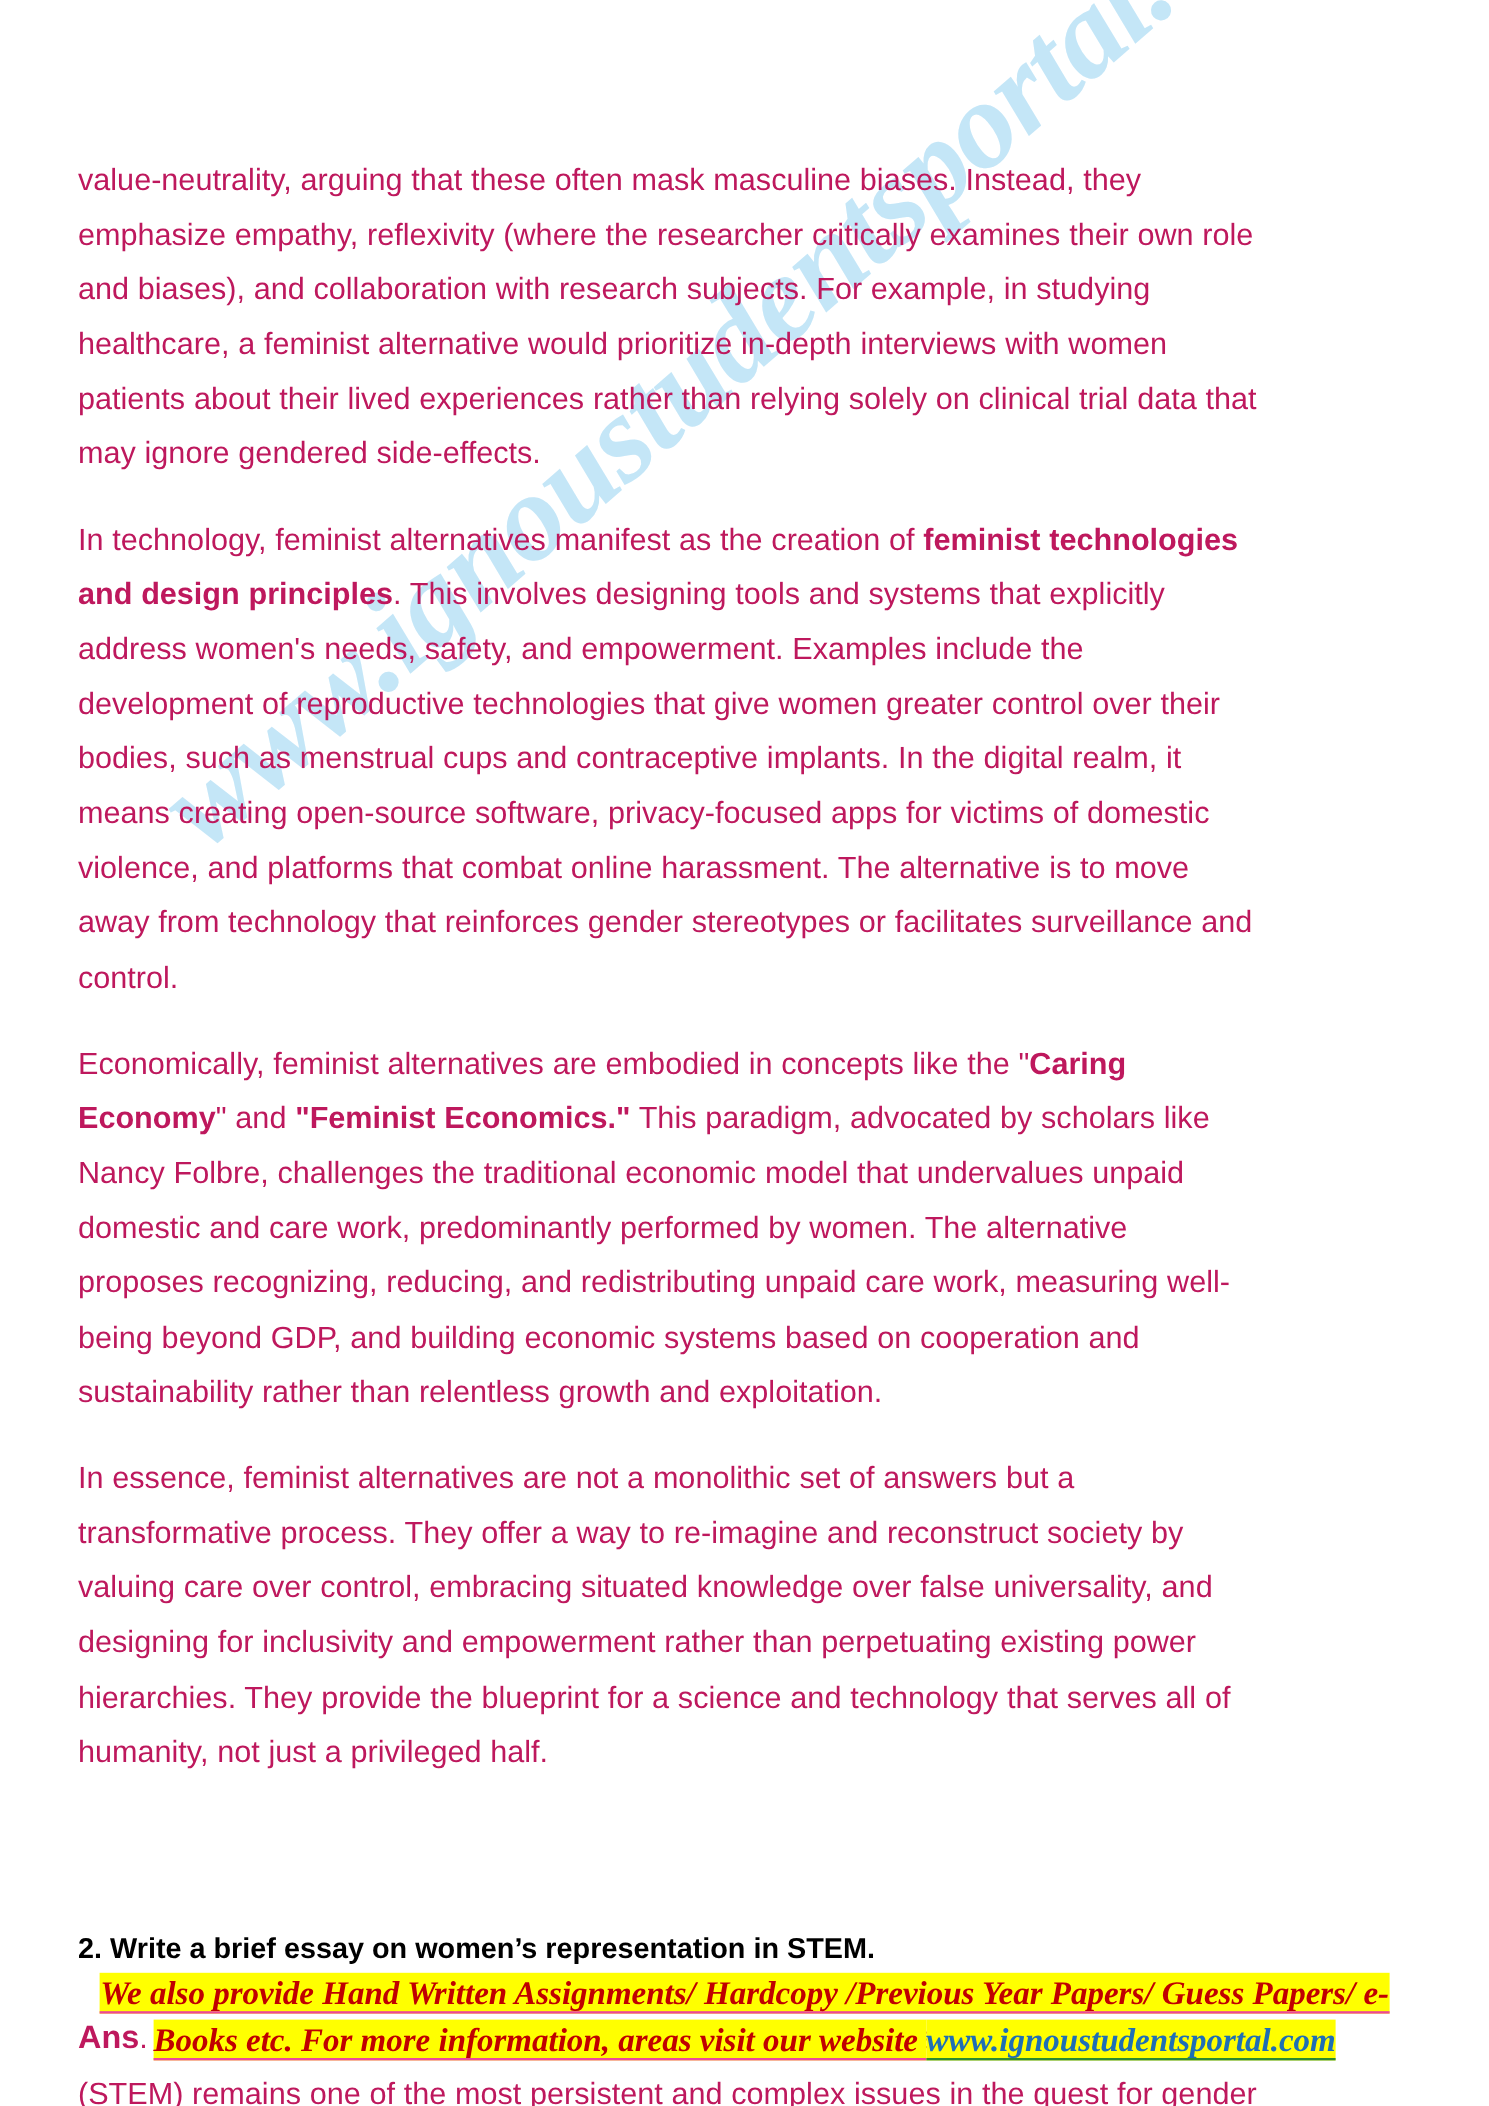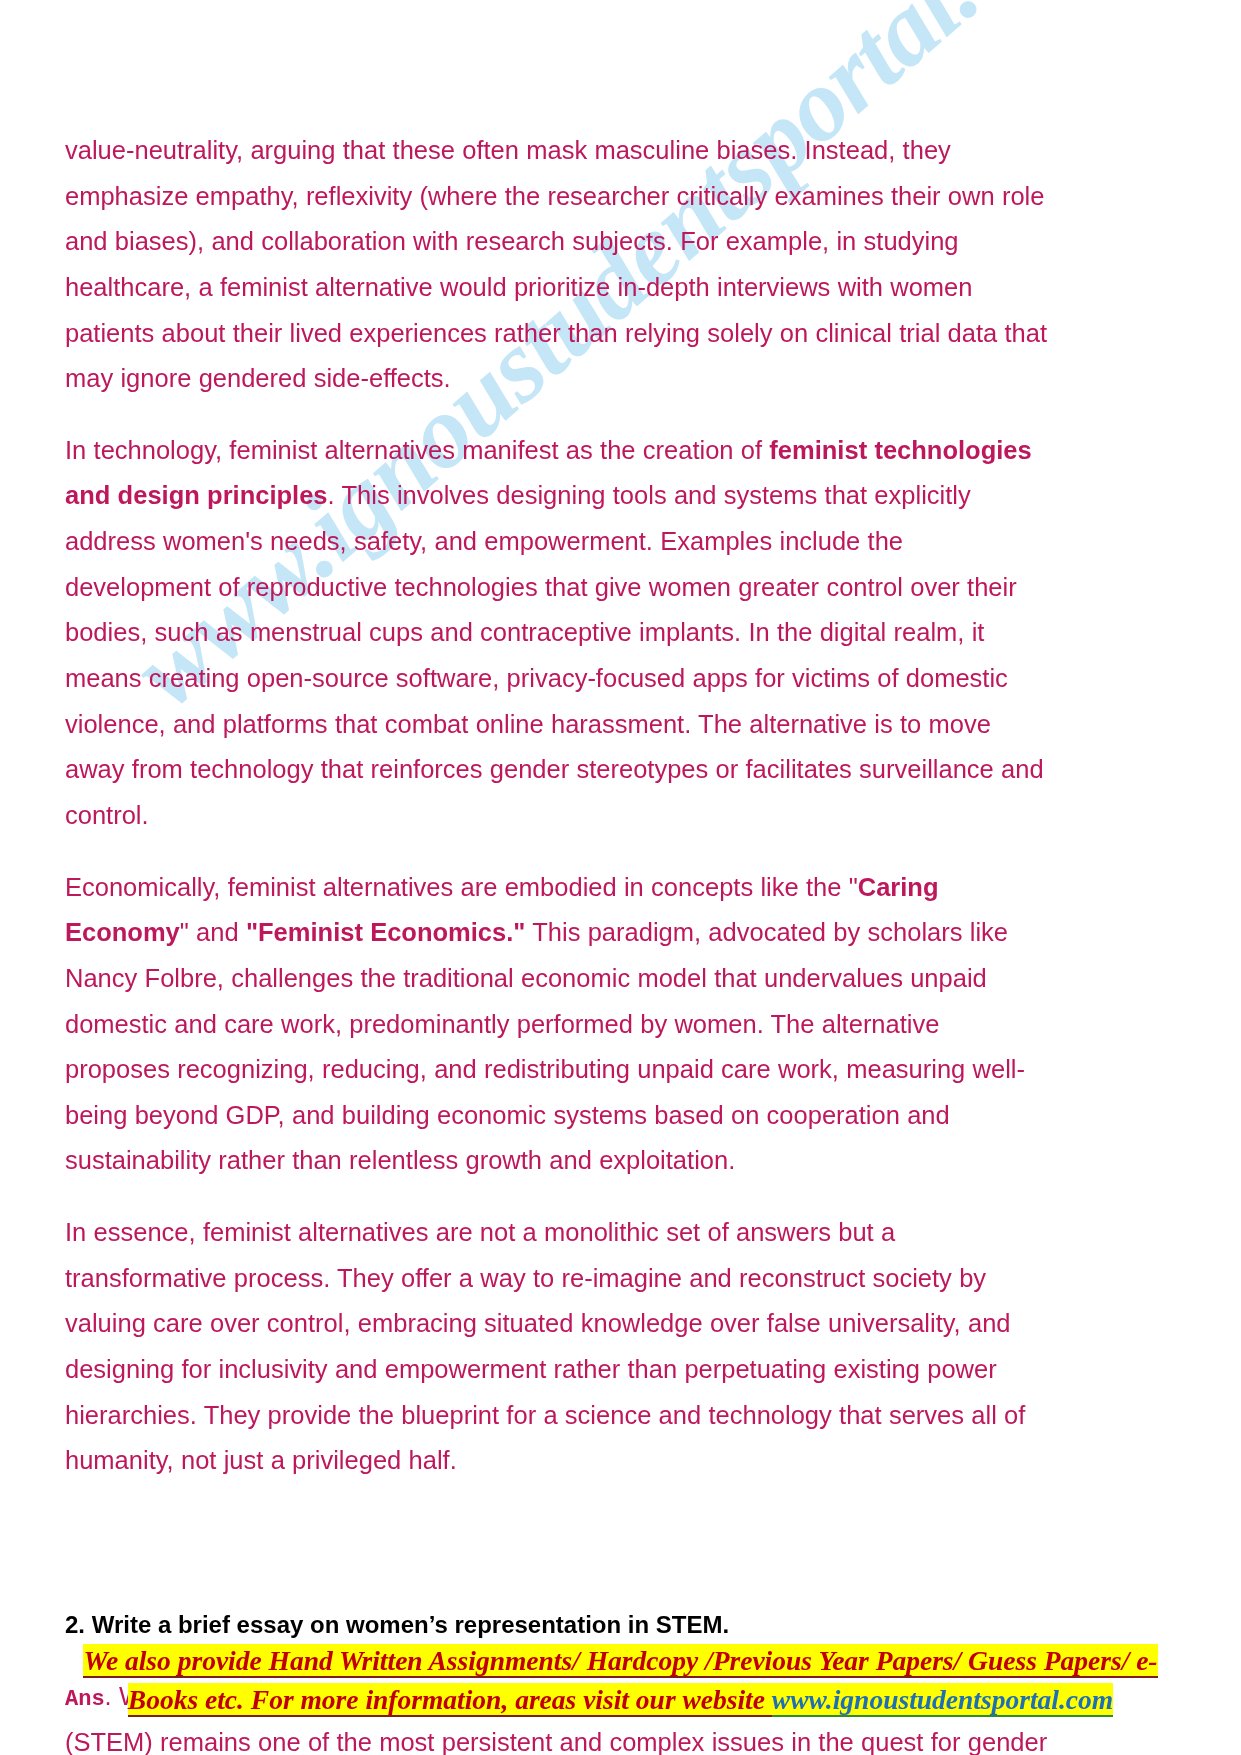--- a/index.html
+++ b/index.html
@@ -69,22 +69,21 @@
 
   h3.question {
     margin: 0 0 30px 0;
     font-size: 24px;
     font-weight: 700;
     line-height: 1.6;
     color: #000000;
   }
   .ans-label {
     font-weight: 700;
-    font-size: 22px;
-    font-family: Liberation Mono, monospace;
+    font-size: 27px;
   }
 
   
   .footer {
     position: absolute;
     left: 0;
     top: 1641px;
     width: 1241px;
     z-index: 3;
     text-align: center;
@@ -94,21 +93,21 @@
     font-family: "Liberation Serif", serif;
     font-style: italic;
     font-weight: 700;
     font-size: 27.5px;
     line-height: 1.42;
     white-space: nowrap;
   }
   .footer-seg {
     background: #ffff00;
     color: #c00000;
-    border-bottom: 2px solid #7f1d1d;
+    border-bottom: 2px solid #ec4899;
     padding: 1px 0 0 0;
   }
   .footer-link {
     background: #ffff00;
     color: #1f6fb5;
     border-bottom: 2px solid #2e8b2e;
     padding: 1px 0 0 0;
   }
 </style>
 </head>

